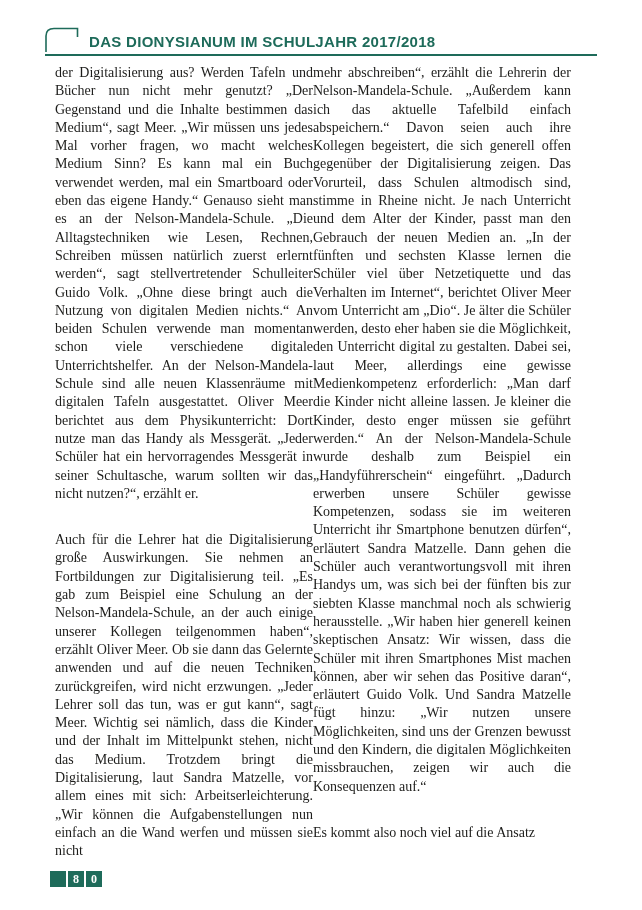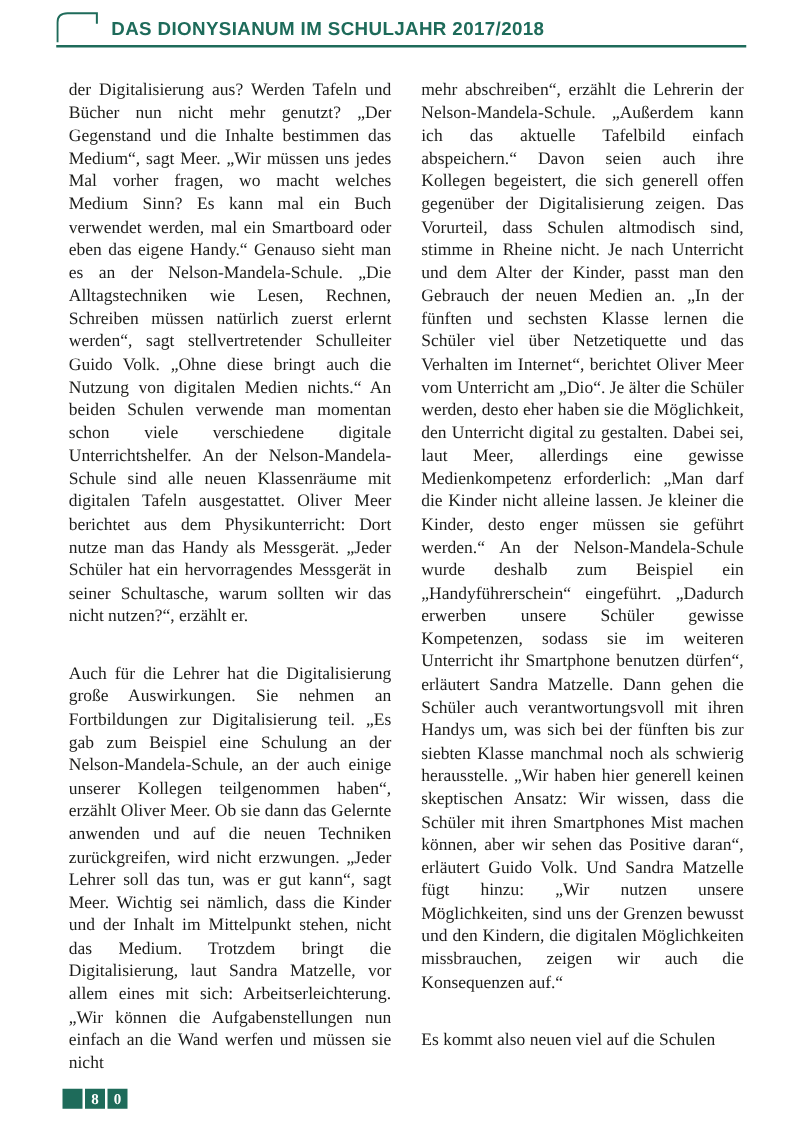--- a/index.html
+++ b/index.html
@@ -13,21 +13,21 @@
     height: 910px;
     background: #ffffff;
     overflow: hidden;
     font-family: "Liberation Serif", serif;
   }
 
   
   .header {
     position: absolute;
     left: 45px;
-    top: 9px;
+    top: 27px;
     width: 552px;
   }
   .header-top {
     display: flex;
     align-items: flex-end;
   }
   .bracket {
     flex: 0 0 auto;
     display: block;
     margin-right: 10px;
@@ -50,21 +50,20 @@
   }
 
   
   .article {
     position: absolute;
     left: 55px;
     top: 64px;
     width: 540px;
     height: 812px;
     display: flex;
-    gap: 24px;
     overflow: hidden;
   }
   .col {
     width: 258px;
     flex: 0 0 258px;
     font-size: 14px;
     line-height: 18.3px;
     color: #1d1d1b;
     text-align: justify;
     hyphens: auto;
@@ -110,21 +109,21 @@
     <div class="header-rule"></div>
   </div>
 
   <div class="article">
     <div class="col">
       <p lang="de">der Digitalisierung aus? Werden Tafeln und Bücher nun nicht mehr genutzt? „Der Gegenstand und die Inhalte bestimmen das Medium“, sagt Meer. „Wir müssen uns jedes Mal vorher fragen, wo macht welches Medium Sinn? Es kann mal ein Buch verwendet werden, mal ein Smartboard oder eben das eigene Handy.“ Genauso sieht man es an der Nelson-Mandela-Schule. „Die Alltagstechniken wie Lesen, Rechnen, Schreiben müssen natürlich zuerst erlernt werden“, sagt stellvertretender Schulleiter Guido Volk. „Ohne diese bringt auch die Nutzung von digitalen Medien nichts.“ An beiden Schulen verwende man momentan schon viele verschiedene digitale Unterrichtshelfer. An der Nelson-Mandela-Schule sind alle neuen Klassenräume mit digitalen Tafeln ausgestattet. Oliver Meer berichtet aus dem Physikunterricht: Dort nutze man das Handy als Messgerät. „Jeder Schüler hat ein hervorragendes Messgerät in seiner Schultasche, warum sollten wir das nicht nutzen?“, erzählt er.</p>
       <p lang="de">Auch für die Lehrer hat die Digitalisierung große Auswirkungen. Sie nehmen an Fortbildungen zur Digitalisierung teil. „Es gab zum Beispiel eine Schulung an der Nelson-Mandela-Schule, an der auch einige unserer Kollegen teilgenommen haben“, erzählt Oliver Meer. Ob sie dann das Gelernte anwenden und auf die neuen Techniken zurückgreifen, wird nicht erzwungen. „Jeder Lehrer soll das tun, was er gut kann“, sagt Meer. Wichtig sei nämlich, dass die Kinder und der Inhalt im Mittelpunkt stehen, nicht das Medium. Trotzdem bringt die Digitalisierung, laut Sandra Matzelle, vor allem eines mit sich: Arbeitserleichterung. „Wir können die Aufgabenstellungen nun einfach an die Wand werfen und müssen sie nicht</p>
     </div>
     <div class="col">
       <p lang="de">mehr abschreiben“, erzählt die Lehrerin der Nelson-Mandela-Schule. „Außerdem kann ich das aktuelle Tafelbild einfach abspeichern.“ Davon seien auch ihre Kollegen begeistert, die sich generell offen gegenüber der Digitalisierung zeigen. Das Vorurteil, dass Schulen altmodisch sind, stimme in Rheine nicht. Je nach Unterricht und dem Alter der Kinder, passt man den Gebrauch der neuen Medien an. „In der fünften und sechsten Klasse lernen die Schüler viel über Netzetiquette und das Verhalten im Internet“, berichtet Oliver Meer vom Unterricht am „Dio“. Je älter die Schüler werden, desto eher haben sie die Möglichkeit, den Unterricht digital zu gestalten. Dabei sei, laut Meer, allerdings eine gewisse Medienkompetenz erforderlich: „Man darf die Kinder nicht alleine lassen. Je kleiner die Kinder, desto enger müssen sie geführt werden.“ An der Nelson-Mandela-Schule wurde deshalb zum Beispiel ein „Handyführerschein“ eingeführt. „Dadurch erwerben unsere Schüler gewisse Kompetenzen, sodass sie im weiteren Unterricht ihr Smartphone benutzen dürfen“, erläutert Sandra Matzelle. Dann gehen die Schüler auch verantwortungsvoll mit ihren Handys um, was sich bei der fünften bis zur siebten Klasse manchmal noch als schwierig herausstelle. „Wir haben hier generell keinen skeptischen Ansatz: Wir wissen, dass die Schüler mit ihren Smartphones Mist machen können, aber wir sehen das Positive daran“, erläutert Guido Volk. Und Sandra Matzelle fügt hinzu: „Wir nutzen unsere Möglichkeiten, sind uns der Grenzen bewusst und den Kindern, die digitalen Möglichkeiten missbrauchen, zeigen wir auch die Konsequenzen auf.“</p>
-      <p lang="de">Es kommt also neuen viel auf die Schulen</p>
+      <p lang="de">Es kommt also noch viel auf die Ansatz</p>
     </div>
   </div>
 
   <div class="footer">
     <span class="pbox"></span>
     <span class="pbox">8</span>
     <span class="pbox">0</span>
   </div>
 
 </div>

